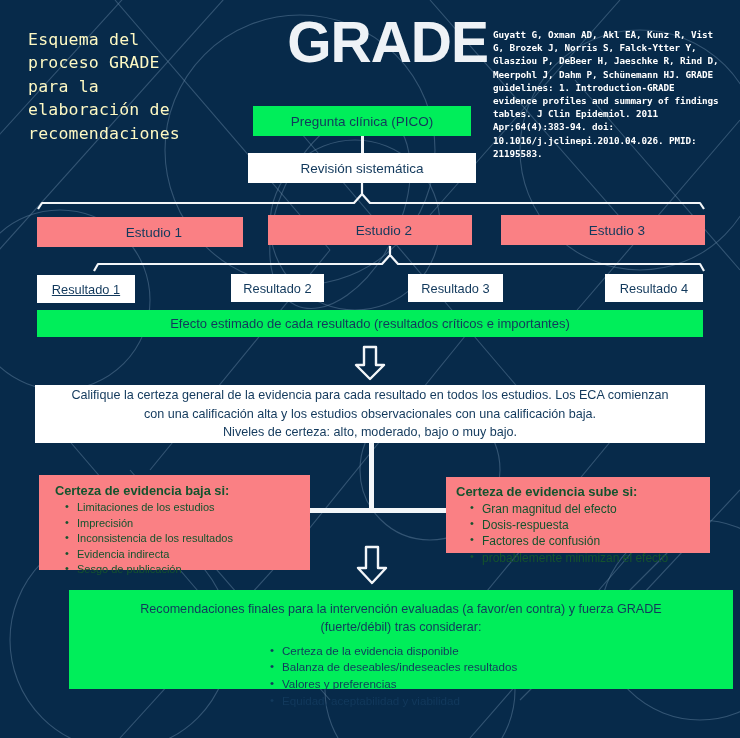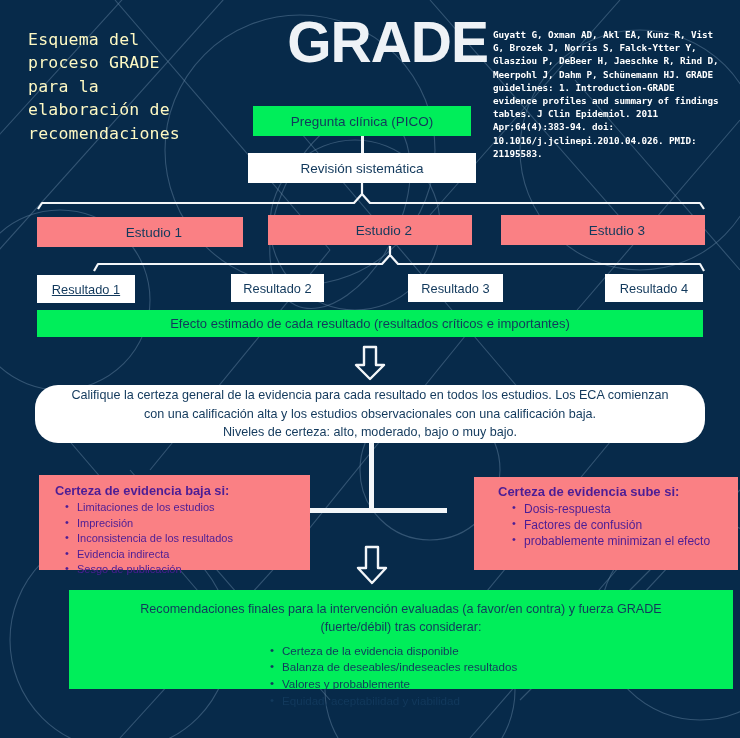--- a/index.html
+++ b/index.html
@@ -72,45 +72,45 @@
   .r1{left:37px;top:275px;width:98px;text-decoration:underline;}
   .r2{left:231px;top:274px;width:93px;}
   .r3{left:408px;top:274px;width:95px;}
   .r4{left:605px;top:274px;width:98px;}
 
   .efecto{left:37px;top:310px;width:666px;height:27px;font-size:13px;}
 
   .certeza{
     left:35px;top:385px;width:670px;height:58px;
     flex-direction:column;justify-content:center;
-    font-size:12.6px;line-height:1.5;padding:4px 10px;border-radius:23px;
+    font-size:12.6px;line-height:1.5;padding:4px 10px;
   }
   .certeza div{width:100%;}
 
   
   .panel{
     box-sizing:border-box;
     font-family:"Liberation Sans",sans-serif;
-    color:#4c1d95;
+    color:#14532d;
   }
   .panel h4{
     margin:0 0 2px 0;font-size:12.8px;font-weight:bold;
   }
   .panel ul{
     margin:0;padding:0 0 0 16px;list-style:none;
   }
   .panel li{
     font-size:11px;line-height:1.42;position:relative;padding-left:10px;
   }
   .panel li::before{
     content:"\2022";position:absolute;left:-2px;top:-1px;font-size:11px;
   }
   .panel-left{left:39px;top:475px;width:271px;height:95px;padding:8px 6px 6px 12px;}
   .panel-left h4{padding-left:4px;}
-  .panel-right{left:446px;top:477px;width:264px;height:93px;padding:7px 6px 6px 24px;margin-left:28px;}
+  .panel-right{left:446px;top:477px;width:264px;height:76px;padding:7px 6px 6px 10px;}
   .panel-right li{font-size:12px;line-height:1.35;}
   .panel-right h4{font-size:13px;}
 
   
   .final{
     left:40px;top:590px;width:664px;height:99px;
     box-sizing:border-box;padding:10px 26px 8px 26px;
     font-family:"Liberation Sans",sans-serif;color:#12395c;margin-left:29px;
   }
   .final .lead{font-size:12.6px;line-height:1.45;text-align:center;}
@@ -218,34 +218,35 @@
       <li>Imprecisión</li>
       <li>Inconsistencia de los resultados</li>
       <li>Evidencia indirecta</li>
       <li>Sesgo de publicación</li>
     </ul>
   </div>
 
   <div class="abs panel pink panel-right">
     <h4>Certeza de evidencia sube si:</h4>
     <ul>
+      <li>Gran magnitud del  efecto</li>
       <li>Dosis-respuesta</li>
       <li>Factores de confusión</li>
       <li style="list-style:none;padding-left:10px;">probablemente minimizan el efecto</li>
     </ul>
   </div>
 
   <svg class="abs" style="left:355px;top:545px;width:34px;height:40px;" viewBox="0 0 34 40" xmlns="http://www.w3.org/2000/svg">
     <path d="M11 2 H23 V23 H31 L17 38 L3 23 H11 Z" fill="none" stroke="#f3f6f9" stroke-width="2.4" stroke-linejoin="round"></path>
   </svg>
 
   <div class="abs green final">
     <div class="lead">Recomendaciones finales para la intervención evaluadas (a favor/en contra) y fuerza GRADE</div>
     <div class="lead">(fuerte/débil) tras considerar:</div>
     <ul>
       <li>Certeza de la evidencia disponible</li>
       <li>Balanza de deseables/indeseacles resultados</li>
-      <li>Valores y probablemente</li>
+      <li>Valores y preferencias</li>
       <li>Equidad, aceptabilidad y viabilidad</li>
     </ul>
   </div>
 
 </div>
 
 </body></html>

